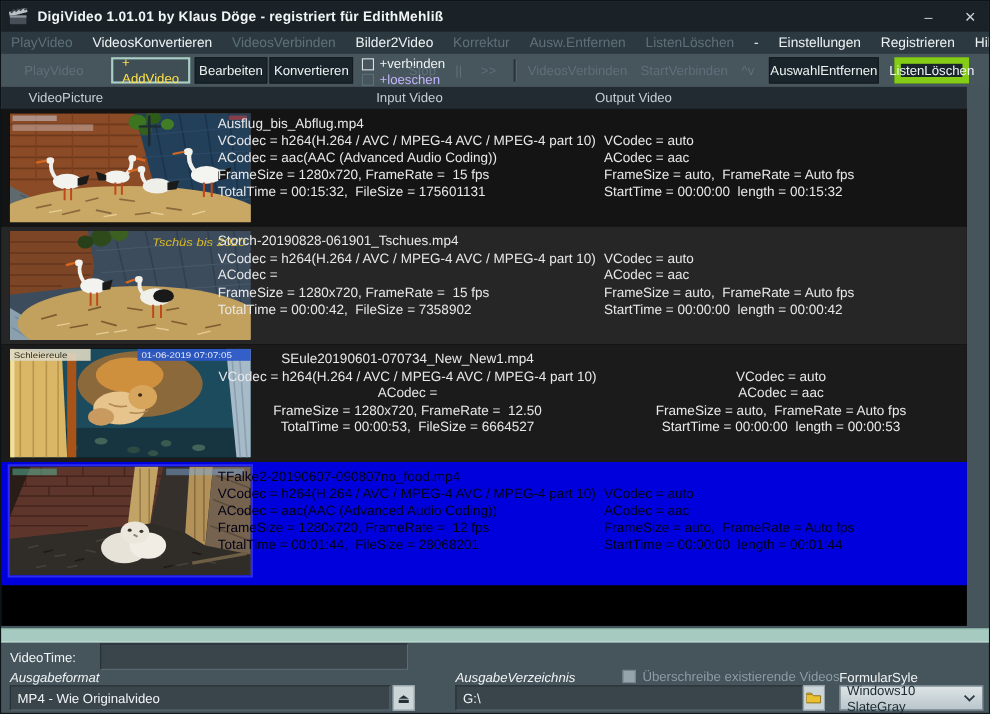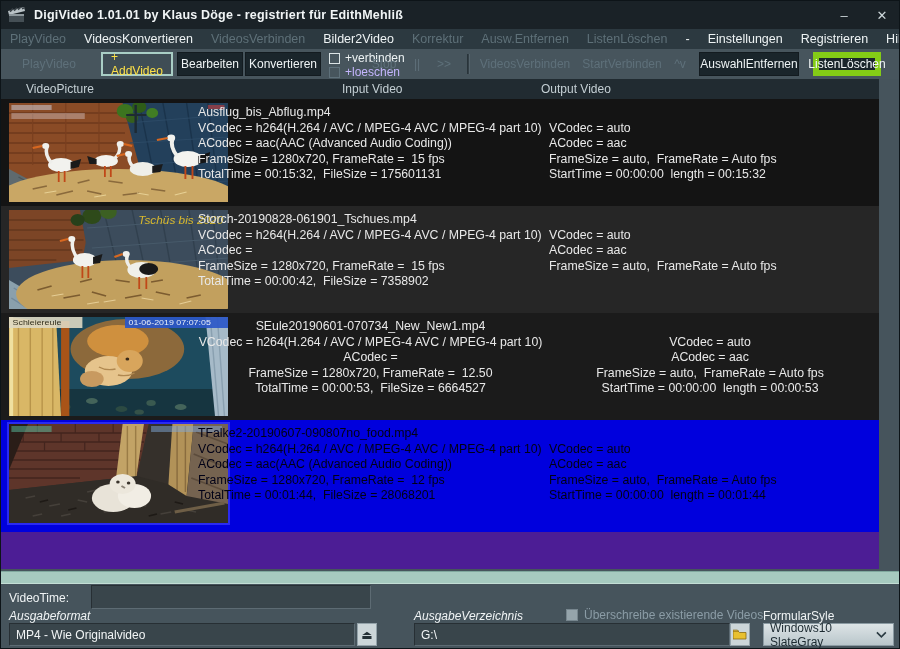--- a/index.html
+++ b/index.html
@@ -22,21 +22,21 @@
   .tbtn.accent{background:#3f4d55;border:2px solid #a9cec5;color:#fde047;}
   .tbtn.accent2{background:#1a252b;border:6px solid #84cc16;color:#f2f6f7;}
   .tcheck{position:absolute;display:flex;align-items:center;font-size:12px;color:#eef3f4;}
   .tcheck .box{width:11px;height:11px;border:1px solid #dbe3e5;margin-right:5px;background:transparent;flex:none;}
   .tcheck.dim{color:#c4b5fd;}
   .tcheck.dim .box{border-color:#5e707a;}
   .tsep{position:absolute;top:5px;width:3px;height:20px;background:#333f46;border-left:1px solid #29343a;border-right:1px solid #55636b;}
   
   .listheader{position:absolute;left:0;top:78px;width:878px;height:20px;background:#212b31;}
   .listheader span{position:absolute;top:3px;font-size:12px;color:#c4cfd4;}
-  .rows{position:absolute;left:0;top:98px;width:878px;height:470px;background:#4c1d95;}
+  .rows{position:absolute;left:0;top:98px;width:878px;height:470px;background:#000000;}
   .row{position:absolute;left:0;width:878px;height:107px;}
   .row.r1{top:0;background:#141414;}
   .row.r2{top:107px;background:#262626;}
   .row.r3{top:214px;background:#1b1b1b;text-align:center;}
   .row.r4{top:321px;height:112px;background:#0000dd;}
   .row .thumb{position:absolute;left:8px;top:4px;width:219px;height:99px;background:#000;}
   .row.r4 .thumb{outline:2px solid #2a2af2;}
   .thumb svg{display:block;width:100%;height:100%;}
   .cell{position:absolute;top:6px;font-size:12.3px;line-height:15.5px;color:#e8e8e8;}
   .cell .line{white-space:pre;}
@@ -229,20 +229,21 @@
         <div class="line">Storch-20190828-061901_Tschues.mp4</div>
         <div class="line">VCodec = h264(H.264 / AVC / MPEG-4 AVC / MPEG-4 part 10)</div>
         <div class="line">ACodec =</div>
         <div class="line">FrameSize = 1280x720, FrameRate =  15 fps</div>
         <div class="line">TotalTime = 00:00:42,  FileSize = 7358902</div>
       </div>
       <div class="cell out">
         <div class="line">VCodec = auto</div>
         <div class="line">ACodec = aac</div>
         <div class="line">FrameSize = auto,  FrameRate = Auto fps</div>
+        <div class="line">StartTime = 00:00:00  length = 00:00:42</div>
       </div>
     </div>
 
     <div class="row r3">
       <div class="thumb">
         <svg viewBox="0 0 185 99" preserveAspectRatio="none">
           <rect width="185" height="99" fill="#1d4b5e"></rect>
           <ellipse cx="100" cy="32" rx="48" ry="30" fill="#c87a28" opacity="0.65"></ellipse>
           <ellipse cx="92" cy="24" rx="26" ry="16" fill="#e09a40" opacity="0.8"></ellipse>
           <ellipse cx="84" cy="54" rx="20" ry="15" fill="#e6c48c"></ellipse>

